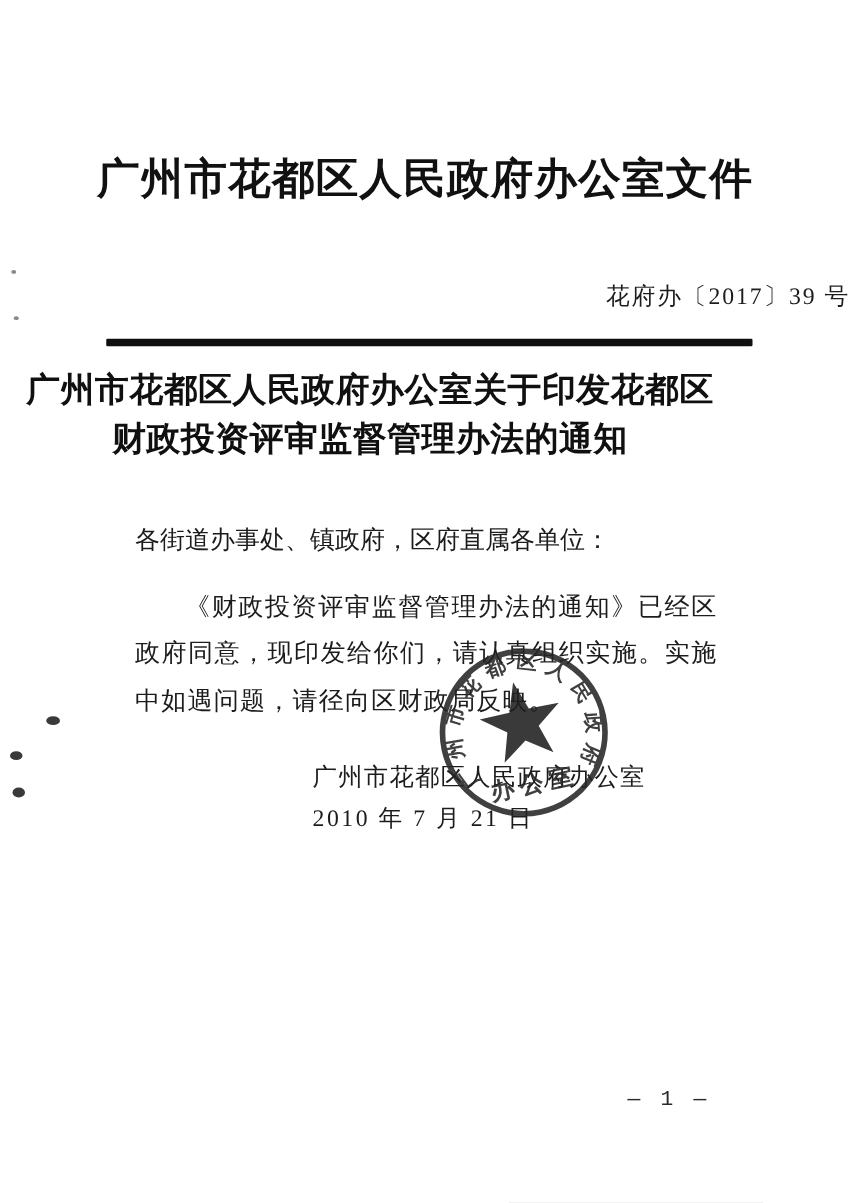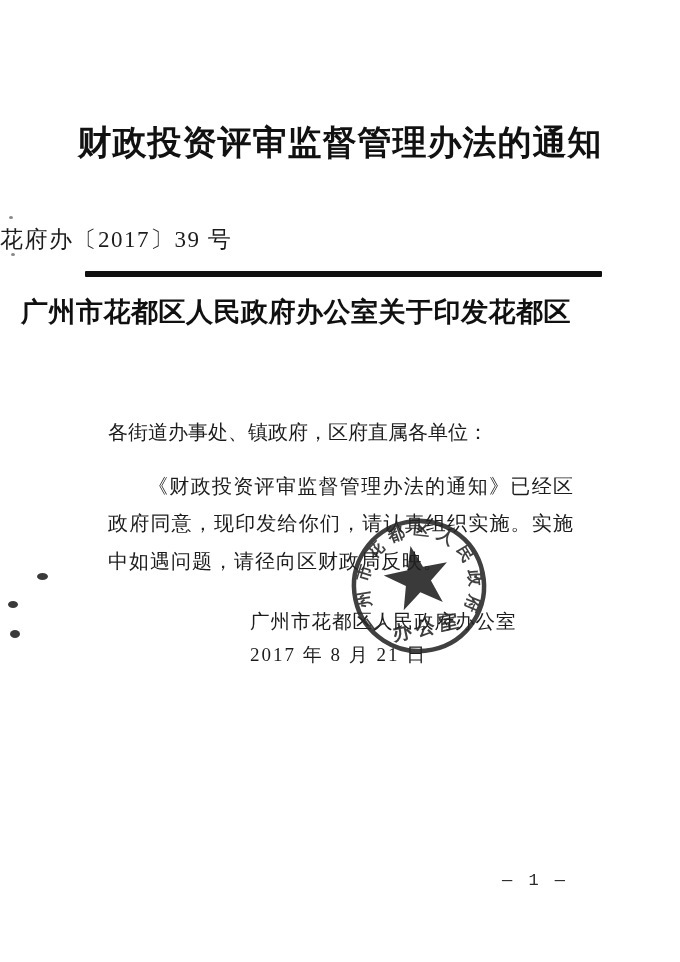--- a/index.html
+++ b/index.html
@@ -27,22 +27,22 @@
     font-weight: bold;
     letter-spacing: 1px;
     color: #111111;
     white-space: nowrap;
   }
   .doc-number {
     position: absolute;
     top: 224px;
     left: 0;
     width: 680px;
-    text-align: left;
-    font-size: 23px;
+    text-align: right;
+    font-size: 19px;
     letter-spacing: 1.5px;
     color: #1d1d1d;
   }
   .divider-rule {
     position: absolute;
     top: 271px;
     left: 85px;
     width: 517px;
     height: 6px;
     background: #0f0f0f;
@@ -127,38 +127,39 @@
   .speck.s2 { left: 8px;  top: 601px; width: 10px; height: 7px; }
   .speck.s3 { left: 10px; top: 630px; width: 10px; height: 8px; }
   .speck.s4 { left: 9px;  top: 216px; width: 4px;  height: 3px; opacity: .6; }
   .speck.s5 { left: 11px; top: 253px; width: 4px;  height: 3px; opacity: .6; }
 </style>
 </head>
 <body>
 
 <div class="page">
 
-  <div class="header-title">财政投资评审监督管理办法的通知</div>
+  <div class="header-title">广州市花都区人民政府办公室文件</div>
 
   <div class="doc-number">花府办〔2017〕39 号</div>
 
   <div class="divider-rule"></div>
 
   <div class="subject-title">
     <div>广州市花都区人民政府办公室关于印发花都区</div>
+    <div>财政投资评审监督管理办法的通知</div>
   </div>
 
   <div class="body-text">
     <p class="salutation">各街道办事处、镇政府，区府直属各单位：</p>
     <p class="paragraph">《财政投资评审监督管理办法的通知》已经区政府同意，现印发给你们，请认真组织实施。实施中如遇问题，请径向区财政局反映。</p>
   </div>
 
   <div class="signature-block">
     <div class="signature-issuer">广州市花都区人民政府办公室</div>
-    <div class="signature-date">2017 年 8 月 21 日</div>
+    <div class="signature-date">2010 年 7 月 21 日</div>
   </div>
 
   <svg class="seal" viewBox="0 0 190 190" xmlns="http://www.w3.org/2000/svg">
     <defs>
       <path id="sealRingPath" d="M -38,34 A 51,51 0 1 1 38,34" fill="none"></path>
     </defs>
     <g transform="translate(95,95) rotate(-12)" fill="#2a2a2a" stroke="none">
       <circle cx="0" cy="0" r="65" fill="none" stroke="#262626" stroke-width="4.5"></circle>
       <polygon transform="translate(0,-7)" points="0,-34 -7.9,-10.9 -32.3,-10.5 -12.8,4.2 -20,27.5 0,13.5 20,27.5 12.8,4.2 32.3,-10.5 7.9,-10.9" fill="#1f1f1f"></polygon>
       <text font-size="16.5" letter-spacing="7" fill="#262626" font-family="'Liberation Serif', serif" font-weight="bold">

